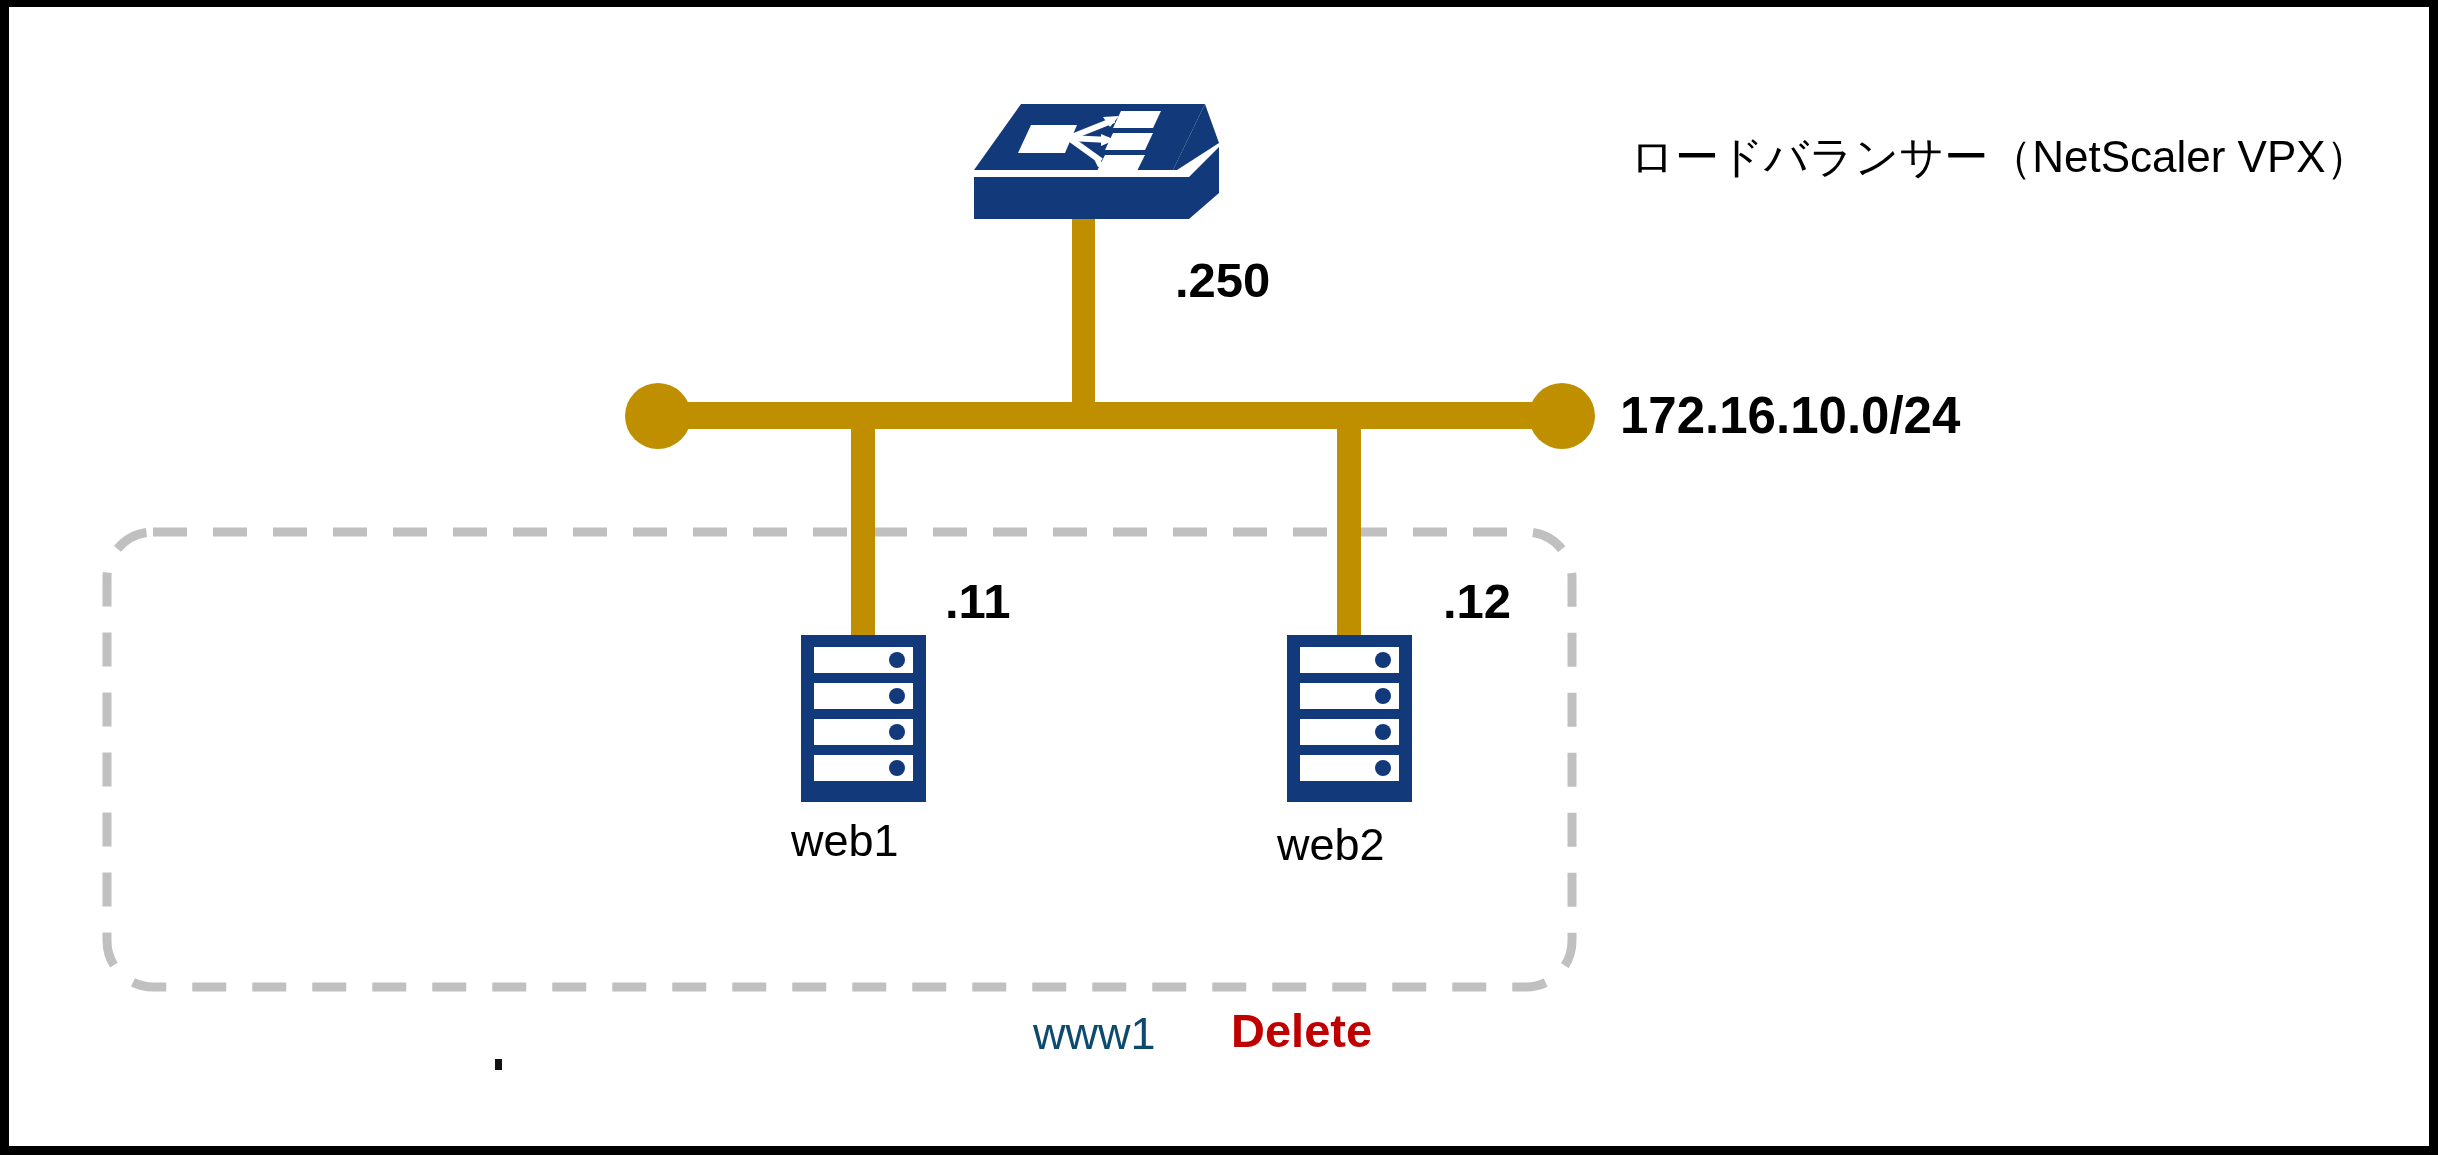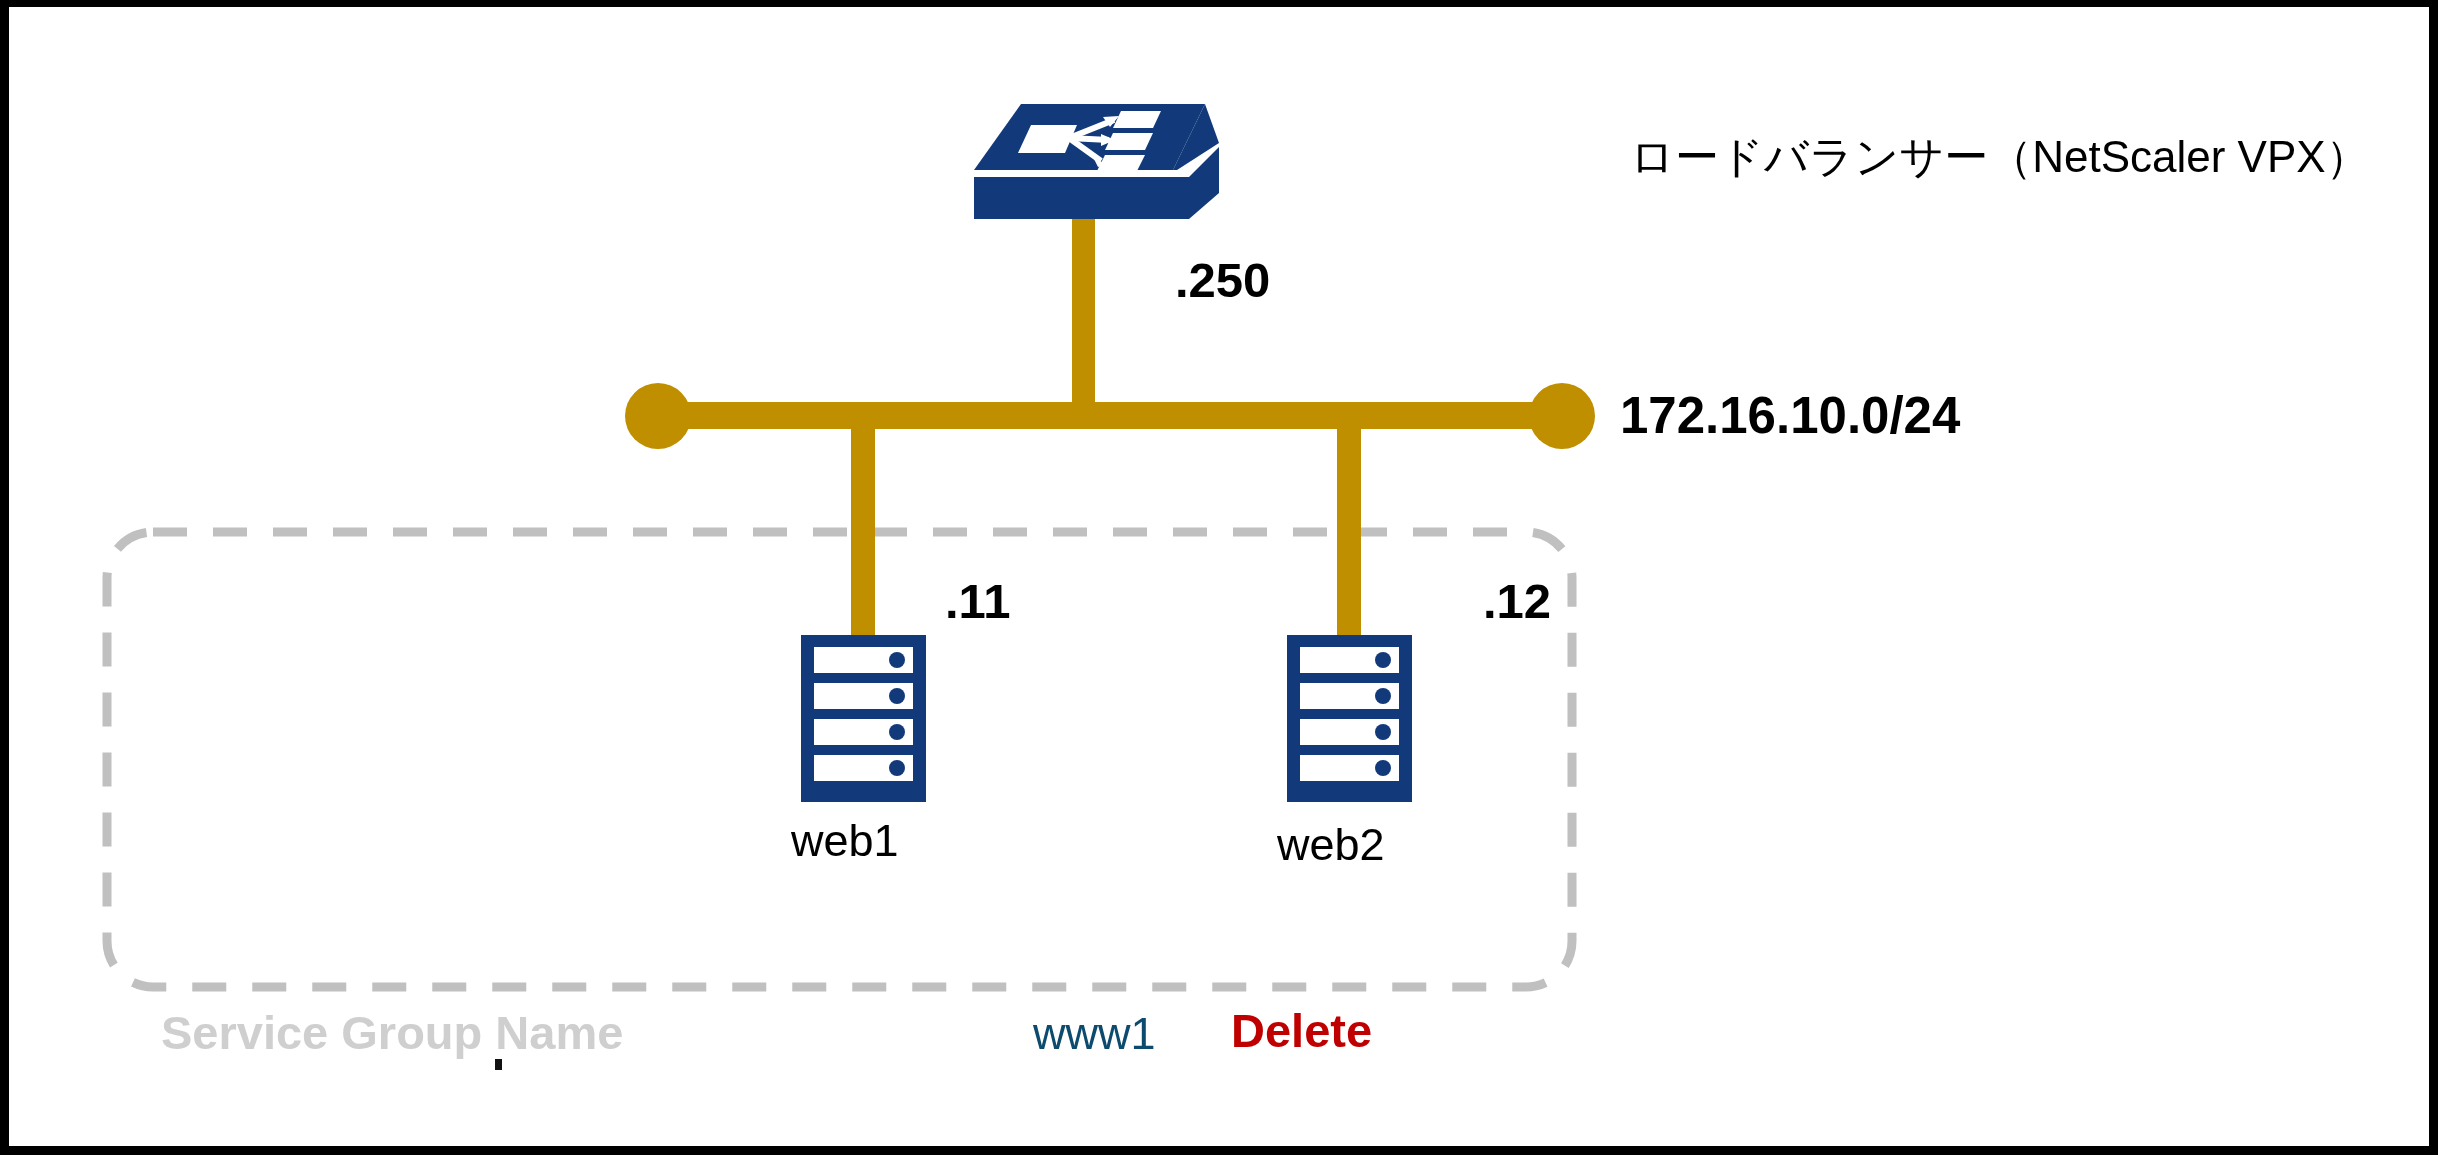--- a/index.html
+++ b/index.html
@@ -161,30 +161,29 @@
     </svg>
 
     <div class="lbl lbl-jp" style="left:1621px; top:128px;">ロードバランサー（NetScaler VPX）</div>
 
     <div class="lbl lbl-ip" style="left:1166px; top:249px;">.250</div>
 
     <div class="lbl lbl-subnet" style="left:1611px; top:383px;">172.16.10.0/24</div>
 
     <div class="lbl lbl-ip" style="left:936px; top:570px;">.11</div>
 
-    <div class="lbl lbl-ip" style="left:1474px; top:570px;">.12</div>
+    <div class="lbl lbl-ip" style="left:1434px; top:570px;">.12</div>
 
     <div class="lbl lbl-hostname" style="left:782px; top:811px;">web1</div>
 
     <div class="lbl lbl-hostname" style="left:1268px; top:815px;">web2</div>
 
 
 
 
-    <div class="lbl lbl-ghost" style="left:152px; top:1002px;">Service Group Name</div>
 
     <div class="lbl lbl-ghost-thin" style="left:1024px; top:1004px;">www1</div>
 
     <div class="lbl lbl-delete" style="left:1222px; top:1000px;">Delete</div>
 
     <div class="dot-artifact" style="left:486px; top:1052px;"></div>
 
   </div>
 </div>
 

